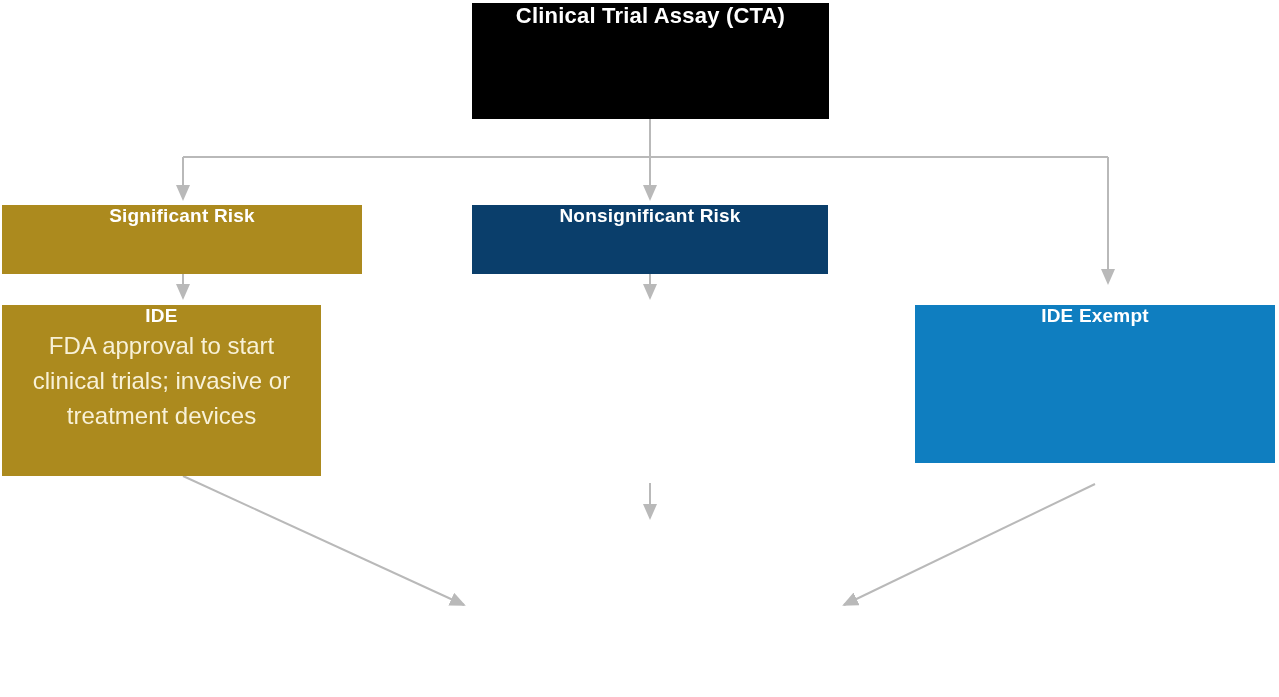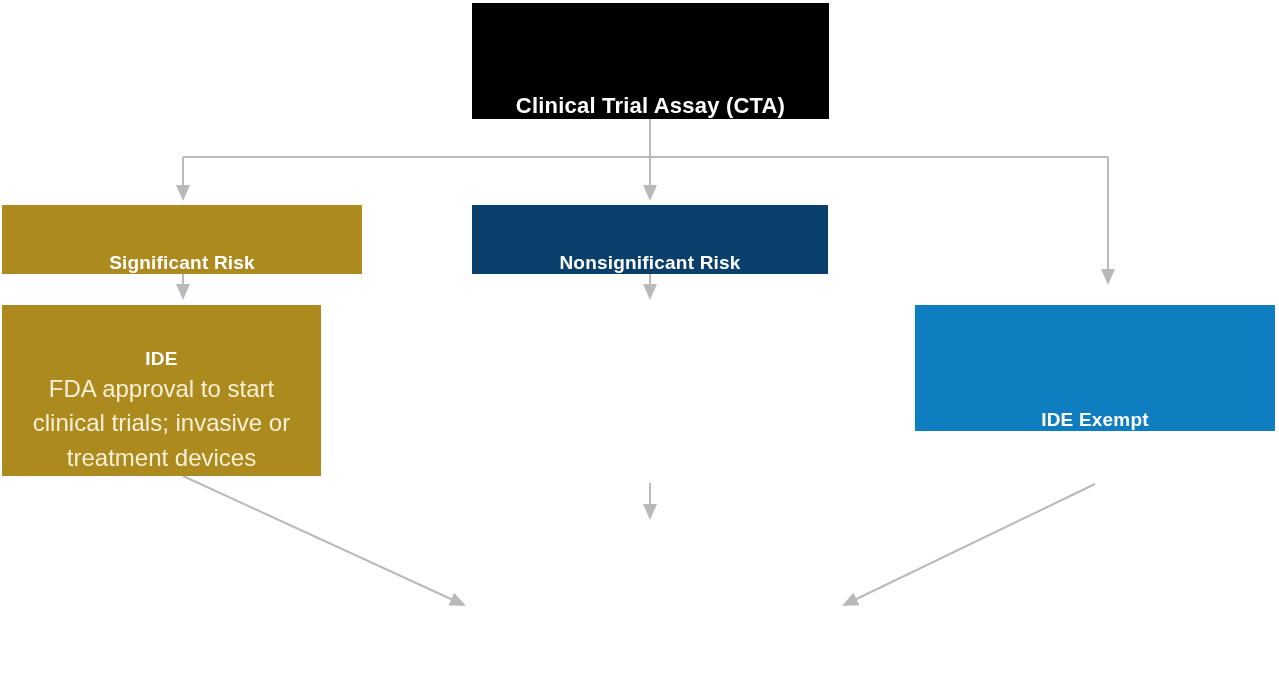--- a/index.html
+++ b/index.html
@@ -24,41 +24,41 @@
   }
   svg.connectors path {
     fill: none;
     stroke-width: 2;
   }
   .node {
     position: absolute;
     display: flex;
     flex-direction: column;
     align-items: center;
-    justify-content: flex-end;
+    justify-content: flex-start;
     text-align: center;
     box-sizing: border-box;
   }
   .node-title {
     font-weight: bold;
     font-size: 19px;
     letter-spacing: 0.2px;
   }
   .node-body {
     font-size: 24px;
     line-height: 1.45;
   }
   
   #node-cta                 { left: 472px; top: 3px;   width: 357px; height: 116px; }
   #node-cta .node-title     { font-size: 22px; }
   #node-significant-risk    { left: 2px;   top: 205px; width: 360px; height: 69px; }
   #node-ide                 { left: 2px;   top: 305px; width: 319px; height: 171px; }
   #node-nonsignificant-risk { left: 472px; top: 205px; width: 356px; height: 69px; }
   #node-abbreviated-ide     { left: 472px; top: 305px; width: 359px; height: 178px; }
-  #node-ide-exempt          { left: 915px; top: 305px; width: 360px; height: 126px; }
+  #node-ide-exempt          { left: 915px; top: 305px; width: 360px; height: 158px; }
   #node-clinical-trials     { left: 472px; top: 525px; width: 359px; height: 168px; }
 
   #node-ide .node-body             { margin-top: 2px;  max-width: 268px; }
   #node-abbreviated-ide .node-body { margin-top: 14px; max-width: 268px; }
   #node-clinical-trials .node-body { margin-top: 2px;  max-width: 280px; }
 </style>
 </head>
 <body>
 
 <div class="canvas">

